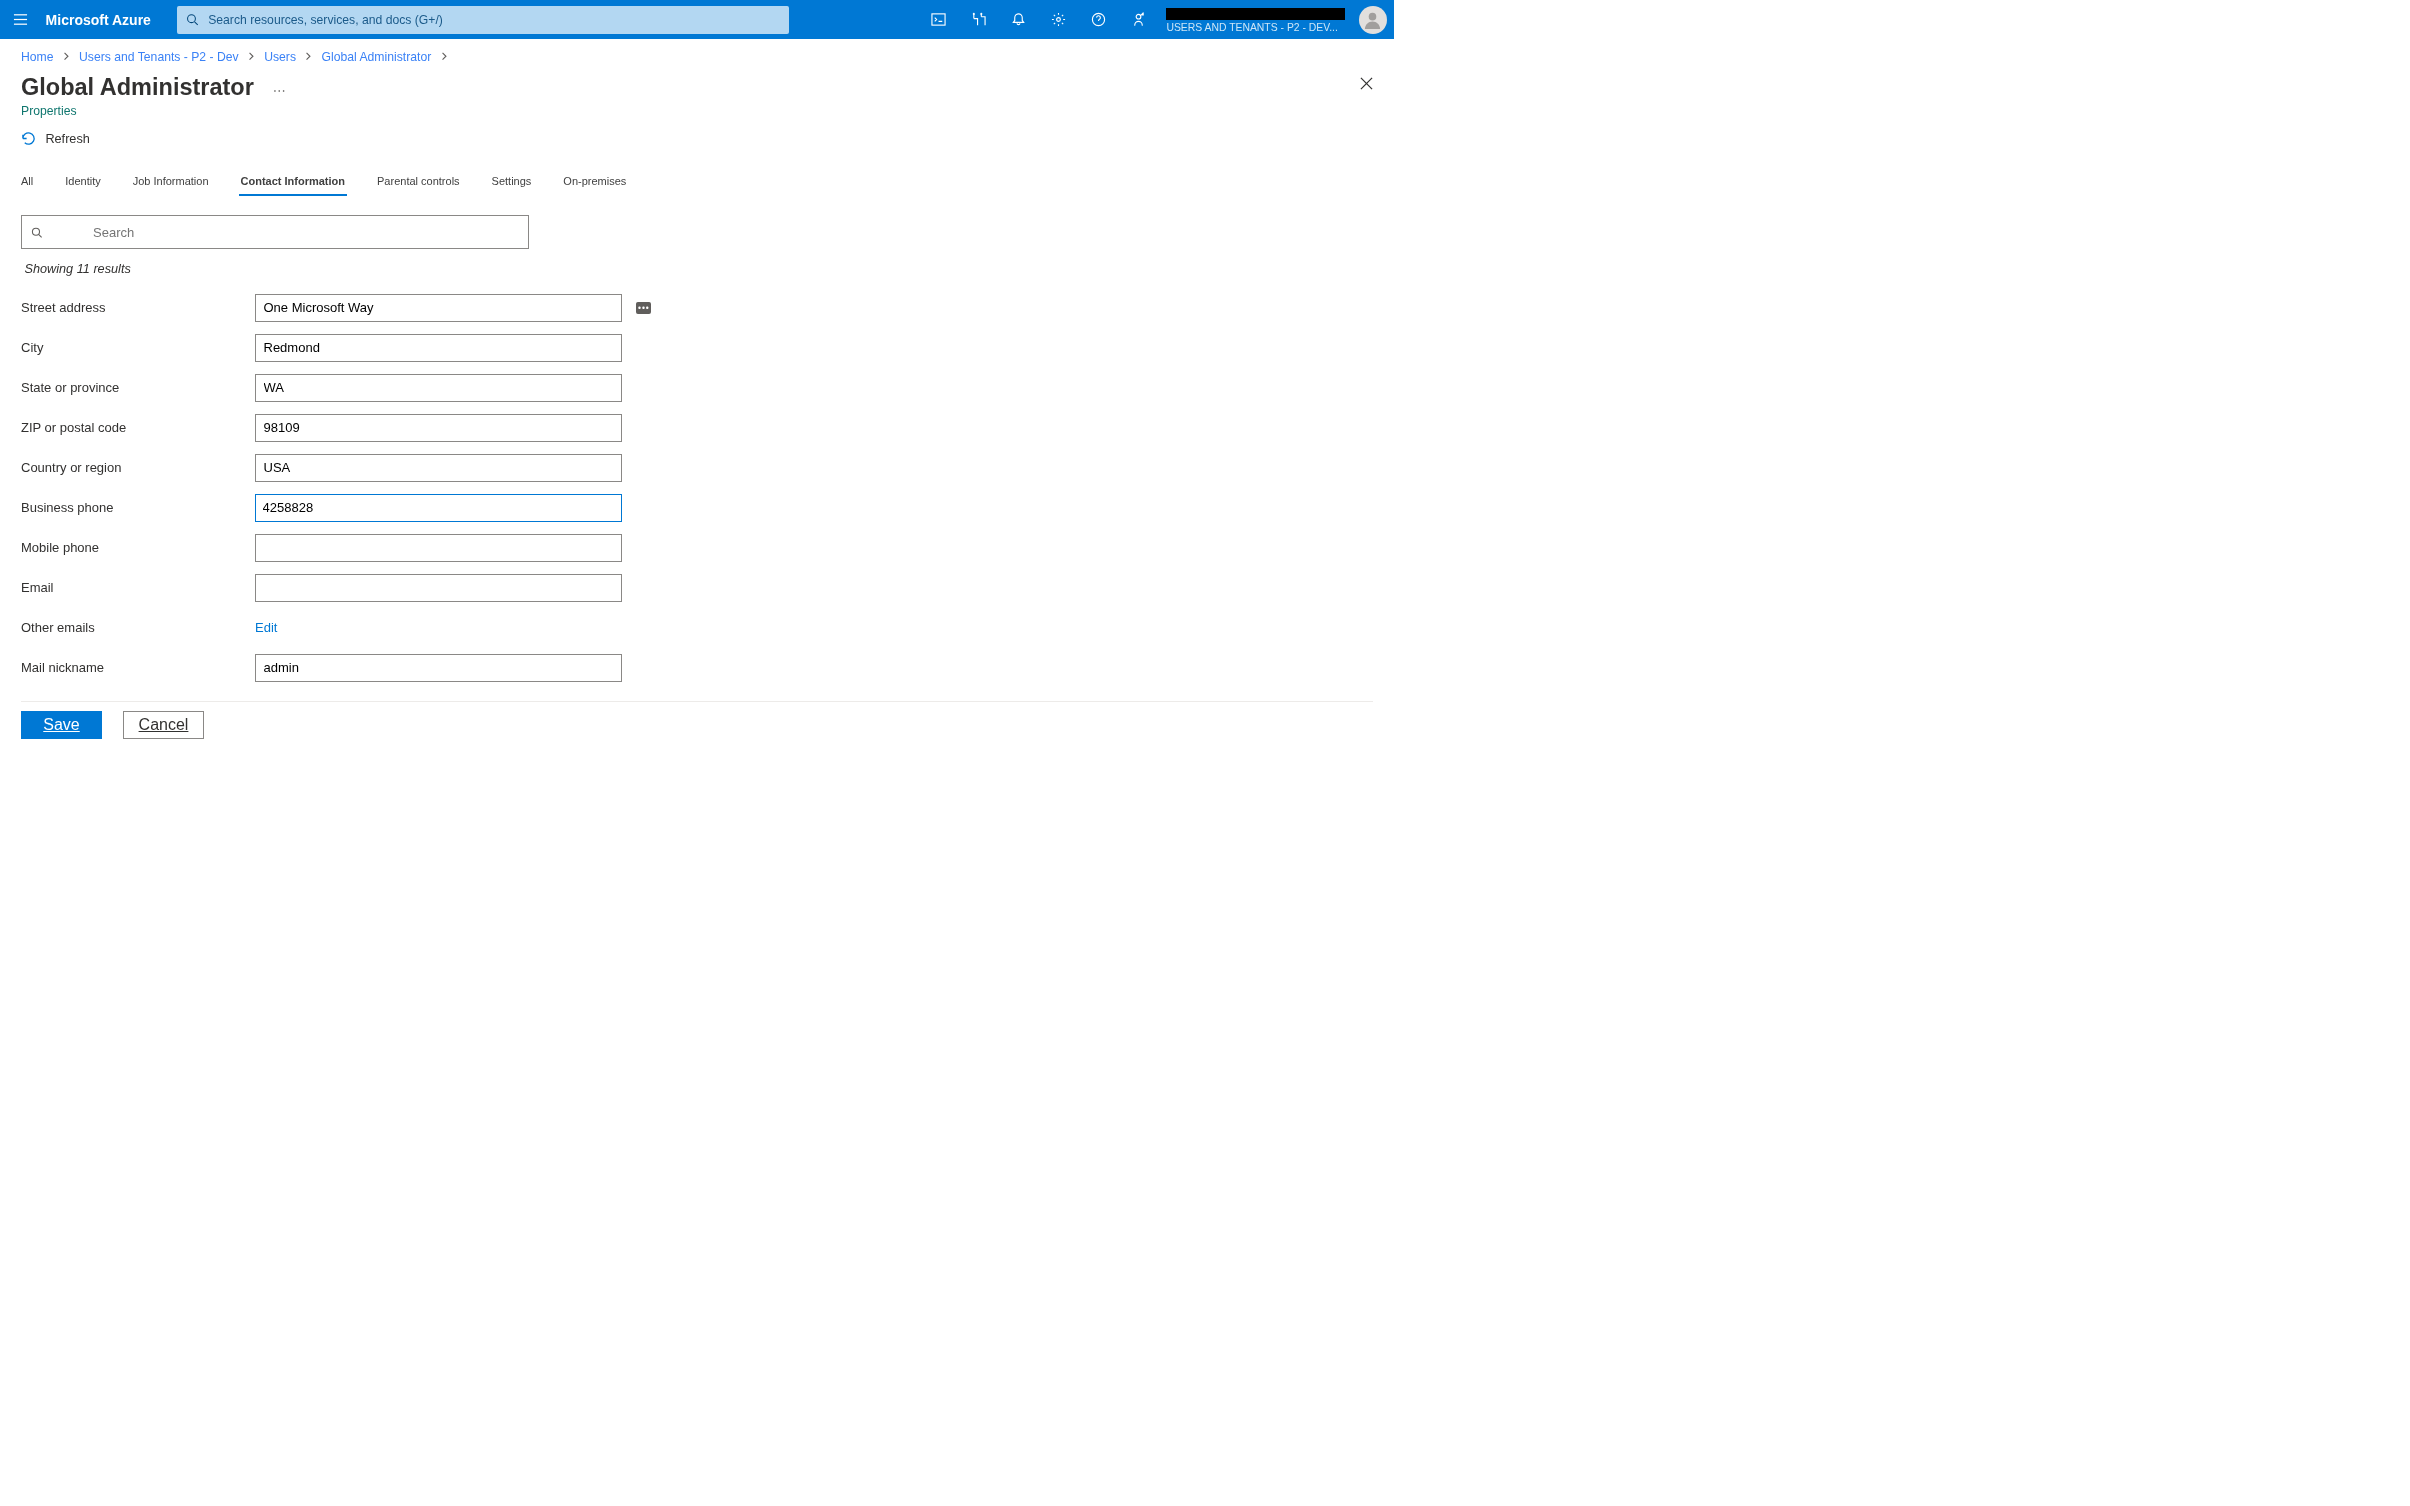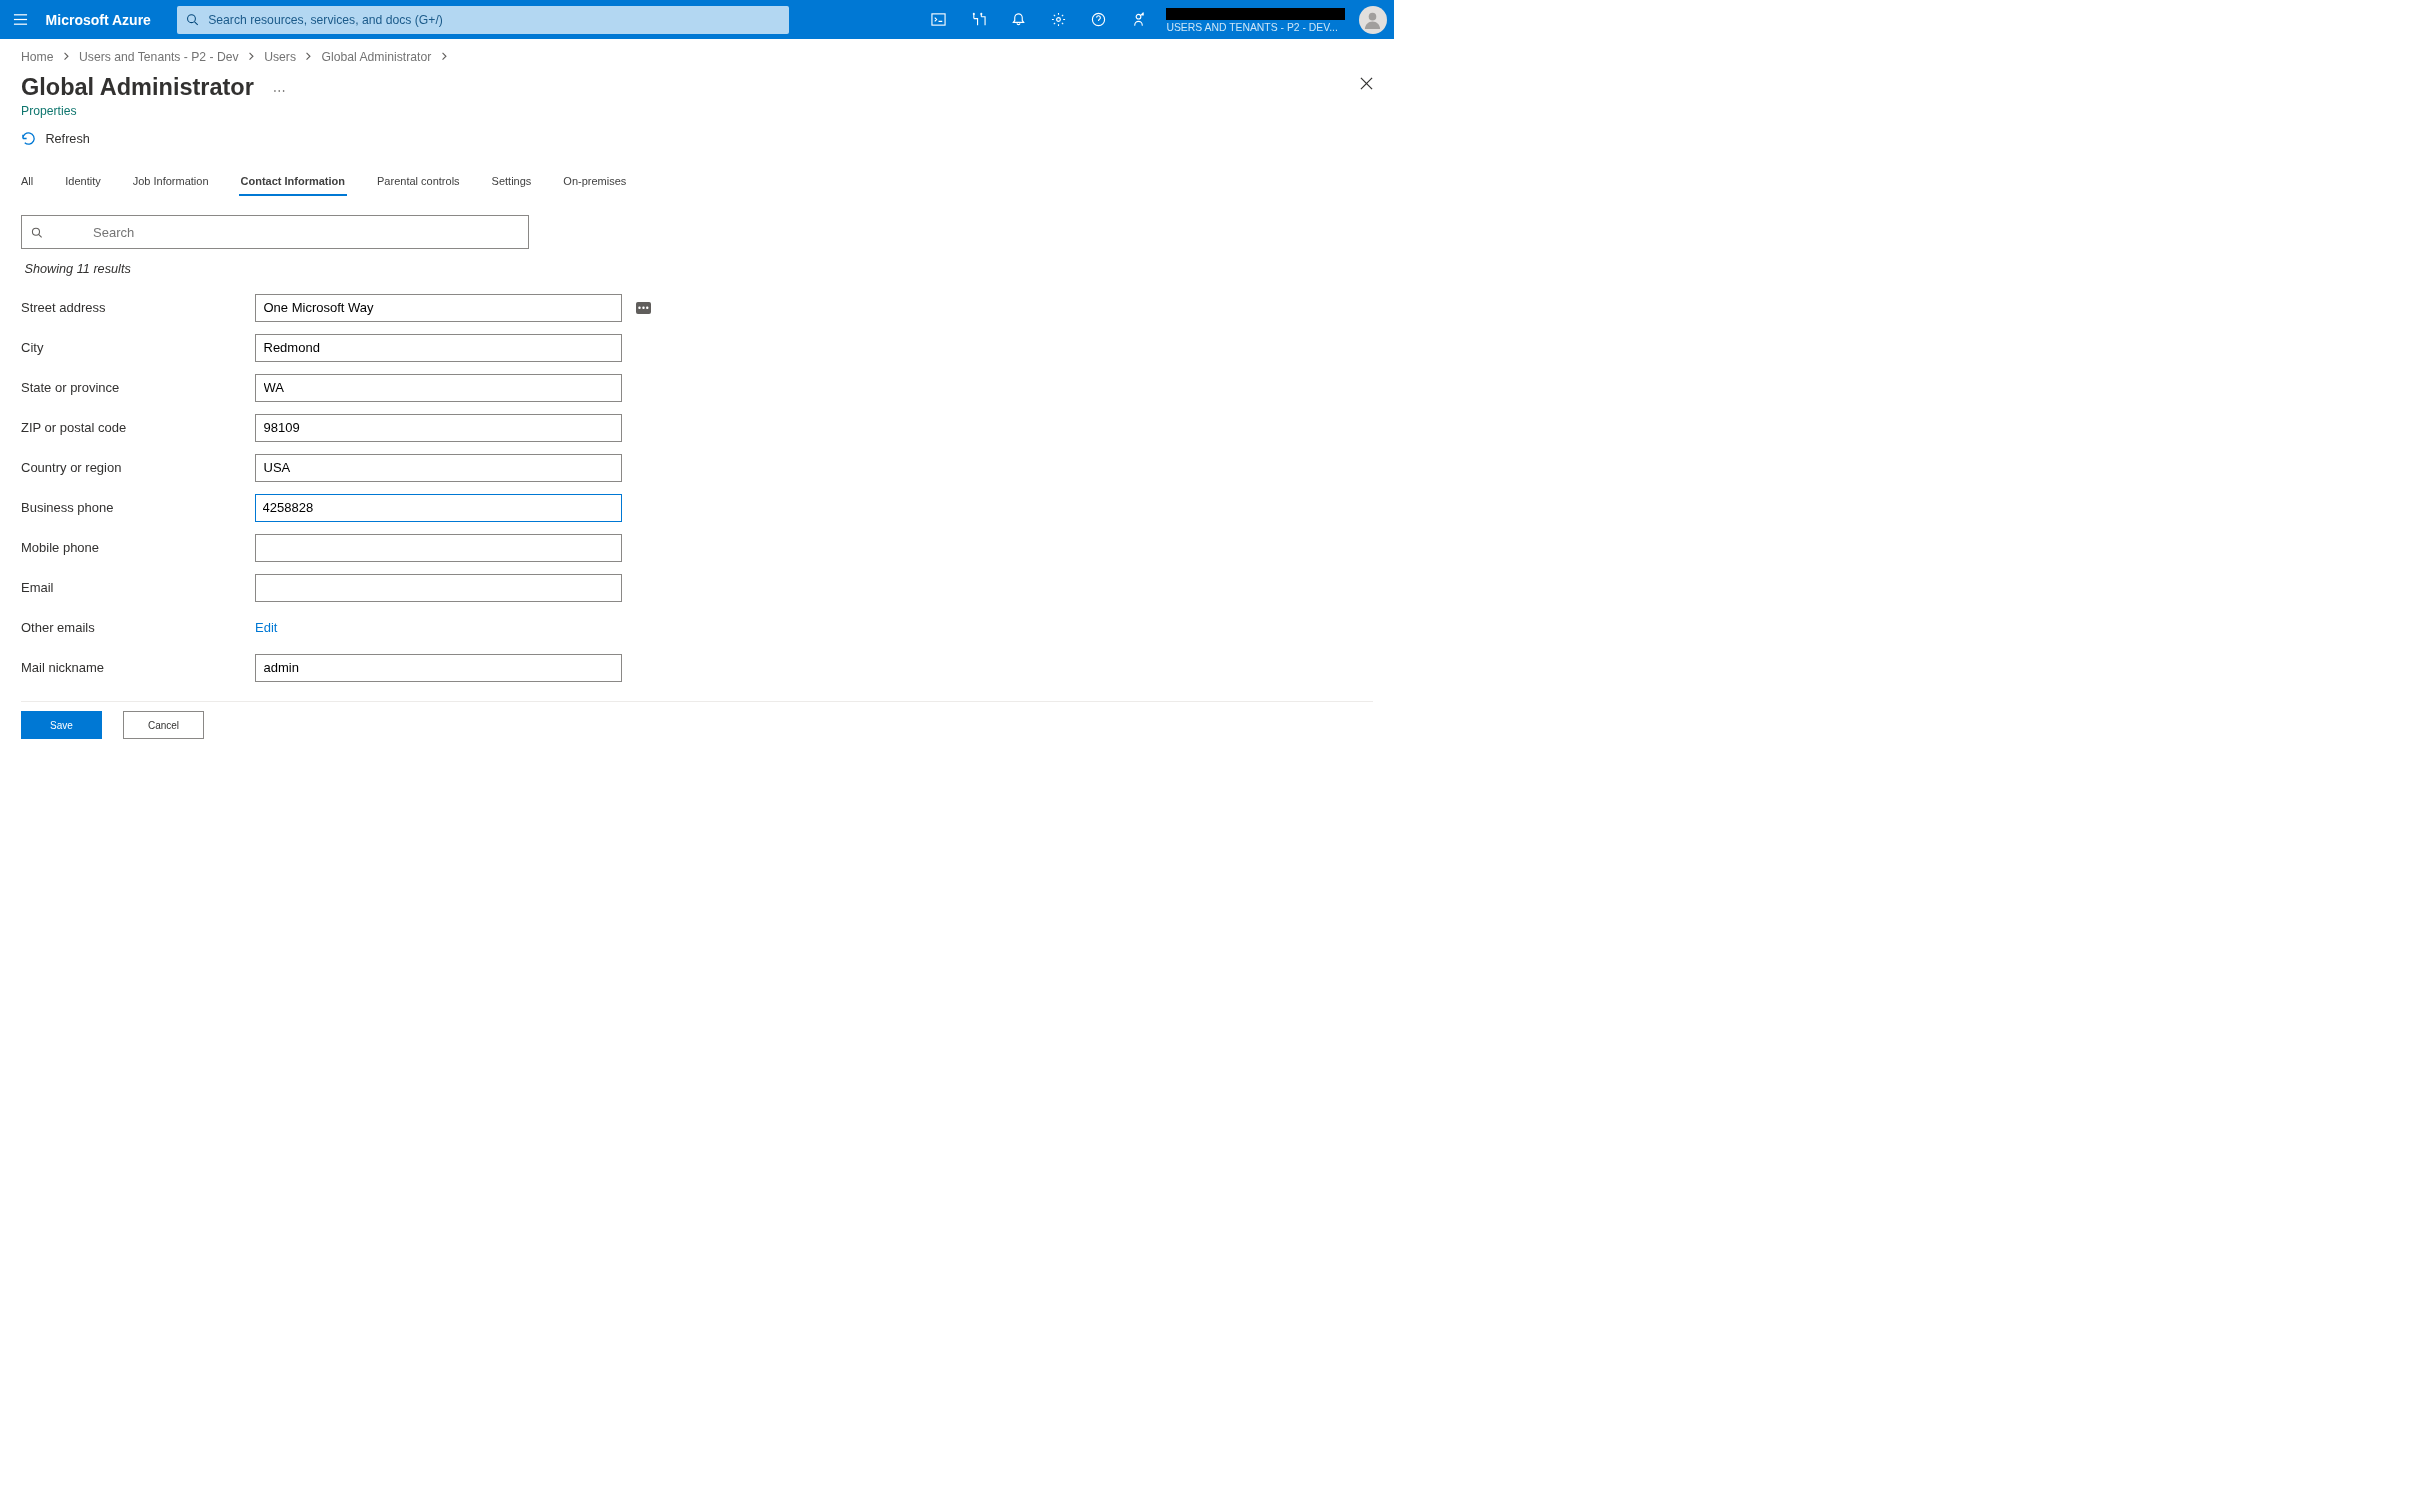--- a/index.html
+++ b/index.html
@@ -63,21 +63,21 @@
     display:flex; align-items:center; justify-content:center; margin-left:5.6px;
   }
   .avatar svg { width:19px; height:19px; fill:#a19f9d; }
 
   
   .breadcrumb {
     padding: 11.3px 21px 5.6px 21px;
     display:flex; align-items:center; flex-wrap:wrap;
     font-size:12.2px;
   }
-  .breadcrumb a { color:#737373; text-decoration:none; cursor:pointer;text-align:right; }
+  .breadcrumb a { color:#3b82f6; text-decoration:none; cursor:pointer;text-align:right; }
   .breadcrumb .sep { margin: 0 8.5px; color:#605e5c; font-size:10.4px;}
   .breadcrumb .sep svg { width:8.5px; height:8.5px; }
 
   
   .page-header {
     display:flex; align-items:flex-start;
     padding: 3.8px 21px 0 21px;
   }
   .page-title {
     font-size:23.5px; font-weight:600; color:#323130;
@@ -125,23 +125,23 @@
     position:absolute; right:5.6px; top:50%; transform:translateY(-50%);
     background:#605e5c; color:#fff; width:15px; height:12.2px; border-radius:1.9px;
     font-size:8.5px; display:flex; align-items:center; justify-content:center; letter-spacing:0.9px;
   }
   .edit-link { color:#0078d4; font-size:13px; cursor:pointer; }
 
   
   .footer-divider { border-top:0.9px solid #edebe9; margin: 13px 21px 0 21px; }
   .footer-buttons { padding: 9.4px 21px 11.3px 21px; display:flex; gap:21px; }
   .btn {
-    min-width:81px; height:28px; font-size:10px; cursor:pointer;
+    min-width:81px; height:28px; font-size:16px; cursor:pointer;
     display:flex; align-items:center; justify-content:center;
-    border:0.9px solid #8a8886; background:#fff;
+    border:0.9px solid #8a8886; background:#fff;text-decoration:underline;
   }
   .btn-primary { background:#0078d4; color:#fff; border:0.9px solid #0078d4; }
 </style>
 </head>
 <body>
 
 <div class="topbar">
   <div class="hamburger">
     <svg viewBox="0 0 16 16" stroke="#fff" stroke-width="1.3">
         <line x1="1" y1="3" x2="15" y2="3"></line>

